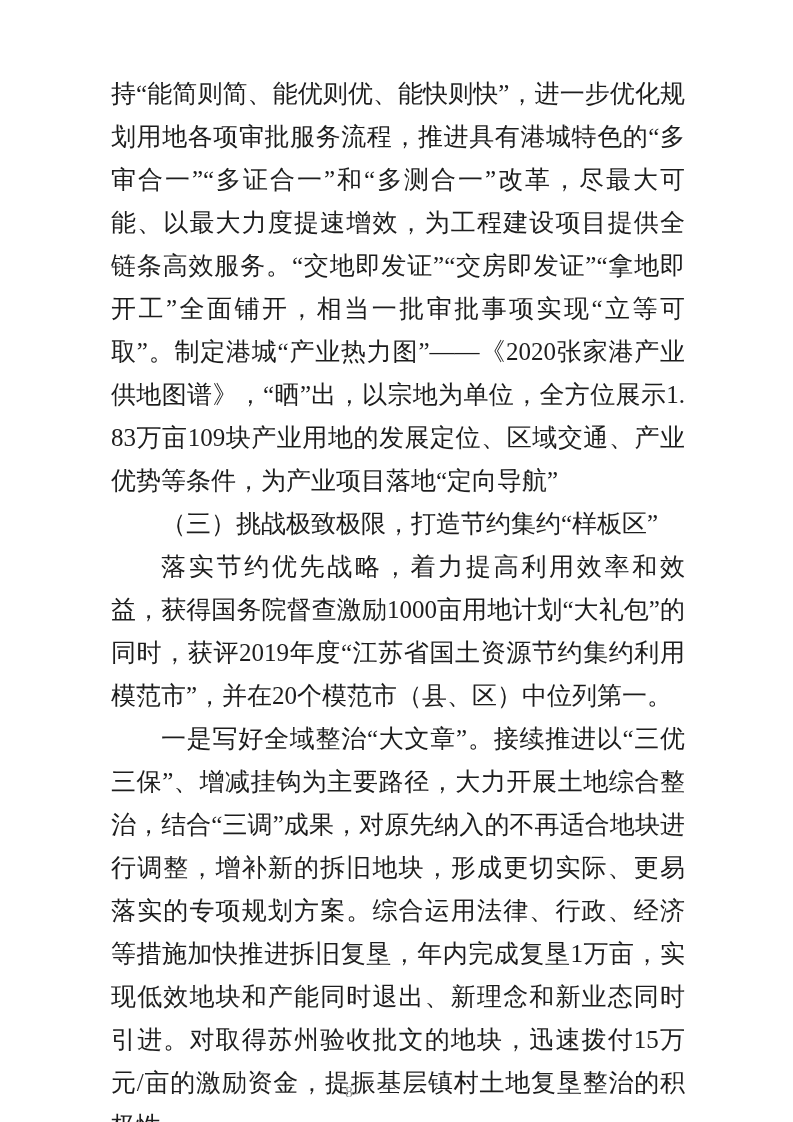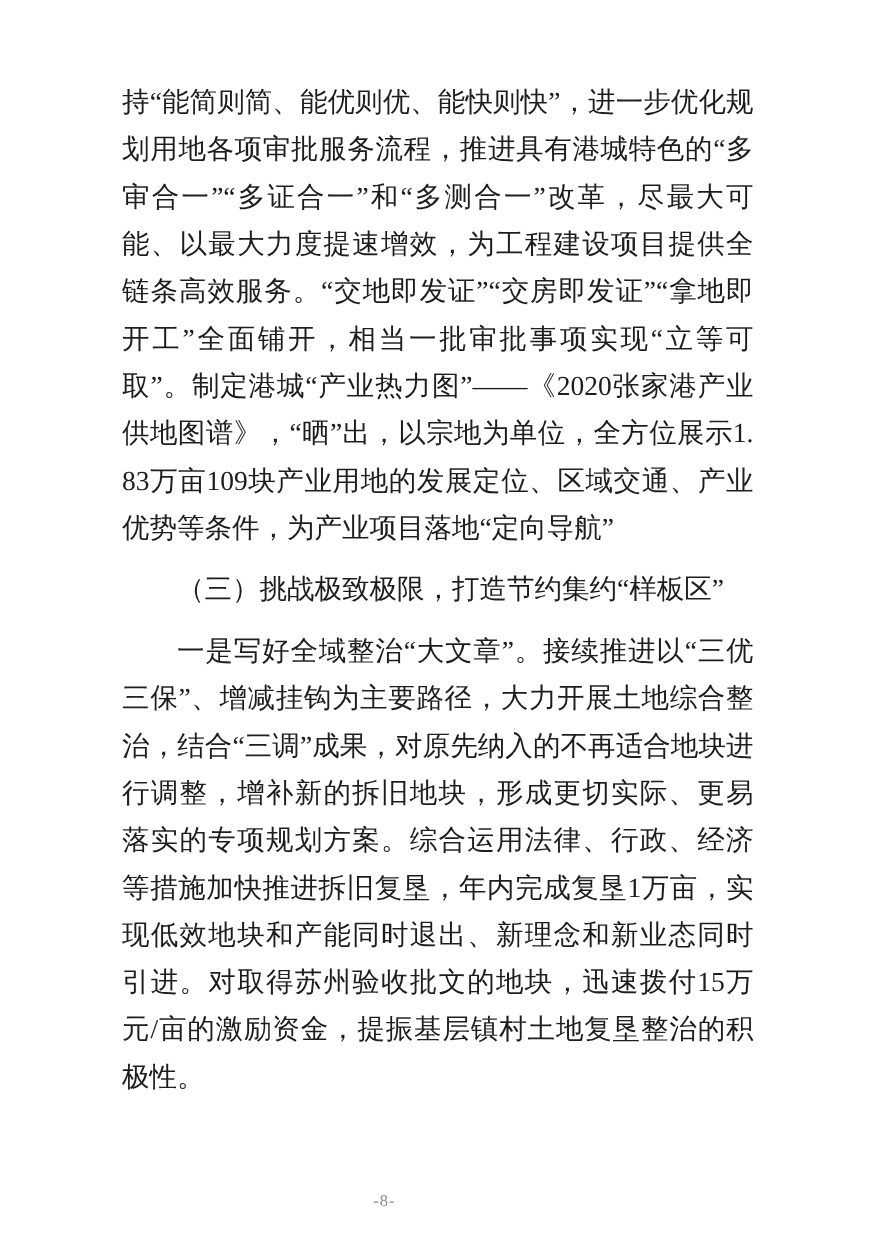--- a/index.html
+++ b/index.html
@@ -25,37 +25,37 @@
   .para {
     margin: 0;
     padding: 0;
     font-size: 25px;
     line-height: 43px;
     text-align: justify;
     word-break: break-all;
   }
   .indent {
     text-indent: 2em;
-    margin-top: 13px;
   }
   .footer {
     position: absolute;
     left: 0;
     right: 0;
     top: 1082px;
     text-align: center;
     font-size: 15px;
     line-height: 20px;
     color: #8c8c8c;
     letter-spacing: 1px;
   }
 </style>
 </head>
 <body>
 
 <div class="page">
   <div class="content">
     <p class="para">持“能简则简、能优则优、能快则快”，进一步优化规划用地各项审批服务流程，推进具有港城特色的“多审合一”“多证合一”和“多测合一”改革，尽最大可能、以最大力度提速增效，为工程建设项目提供全链条高效服务。“交地即发证”“交房即发证”“拿地即开工”全面铺开，相当一批审批事项实现“立等可取”。制定港城“产业热力图”——《2020张家港产业供地图谱》，“晒”出，以宗地为单位，全方位展示1.83万亩109块产业用地的发展定位、区域交通、产业优势等条件，为产业项目落地“定向导航”</p>
     <p class="para indent">（三）挑战极致极限，打造节约集约“样板区”</p>
+    <p class="para indent">落实节约优先战略，着力提高利用效率和效益，获得国务院督查激励1000亩用地计划“大礼包”的同时，获评2019年度“江苏省国土资源节约集约利用模范市”，并在20个模范市（县、区）中位列第一。</p>
     <p class="para indent">一是写好全域整治“大文章”。接续推进以“三优三保”、增减挂钩为主要路径，大力开展土地综合整治，结合“三调”成果，对原先纳入的不再适合地块进行调整，增补新的拆旧地块，形成更切实际、更易落实的专项规划方案。综合运用法律、行政、经济等措施加快推进拆旧复垦，年内完成复垦1万亩，实现低效地块和产能同时退出、新理念和新业态同时引进。对取得苏州验收批文的地块，迅速拨付15万元/亩的激励资金，提振基层镇村土地复垦整治的积极性。</p>
   </div>
   <div class="footer">-8-</div>
 </div>
 
 </body></html>

